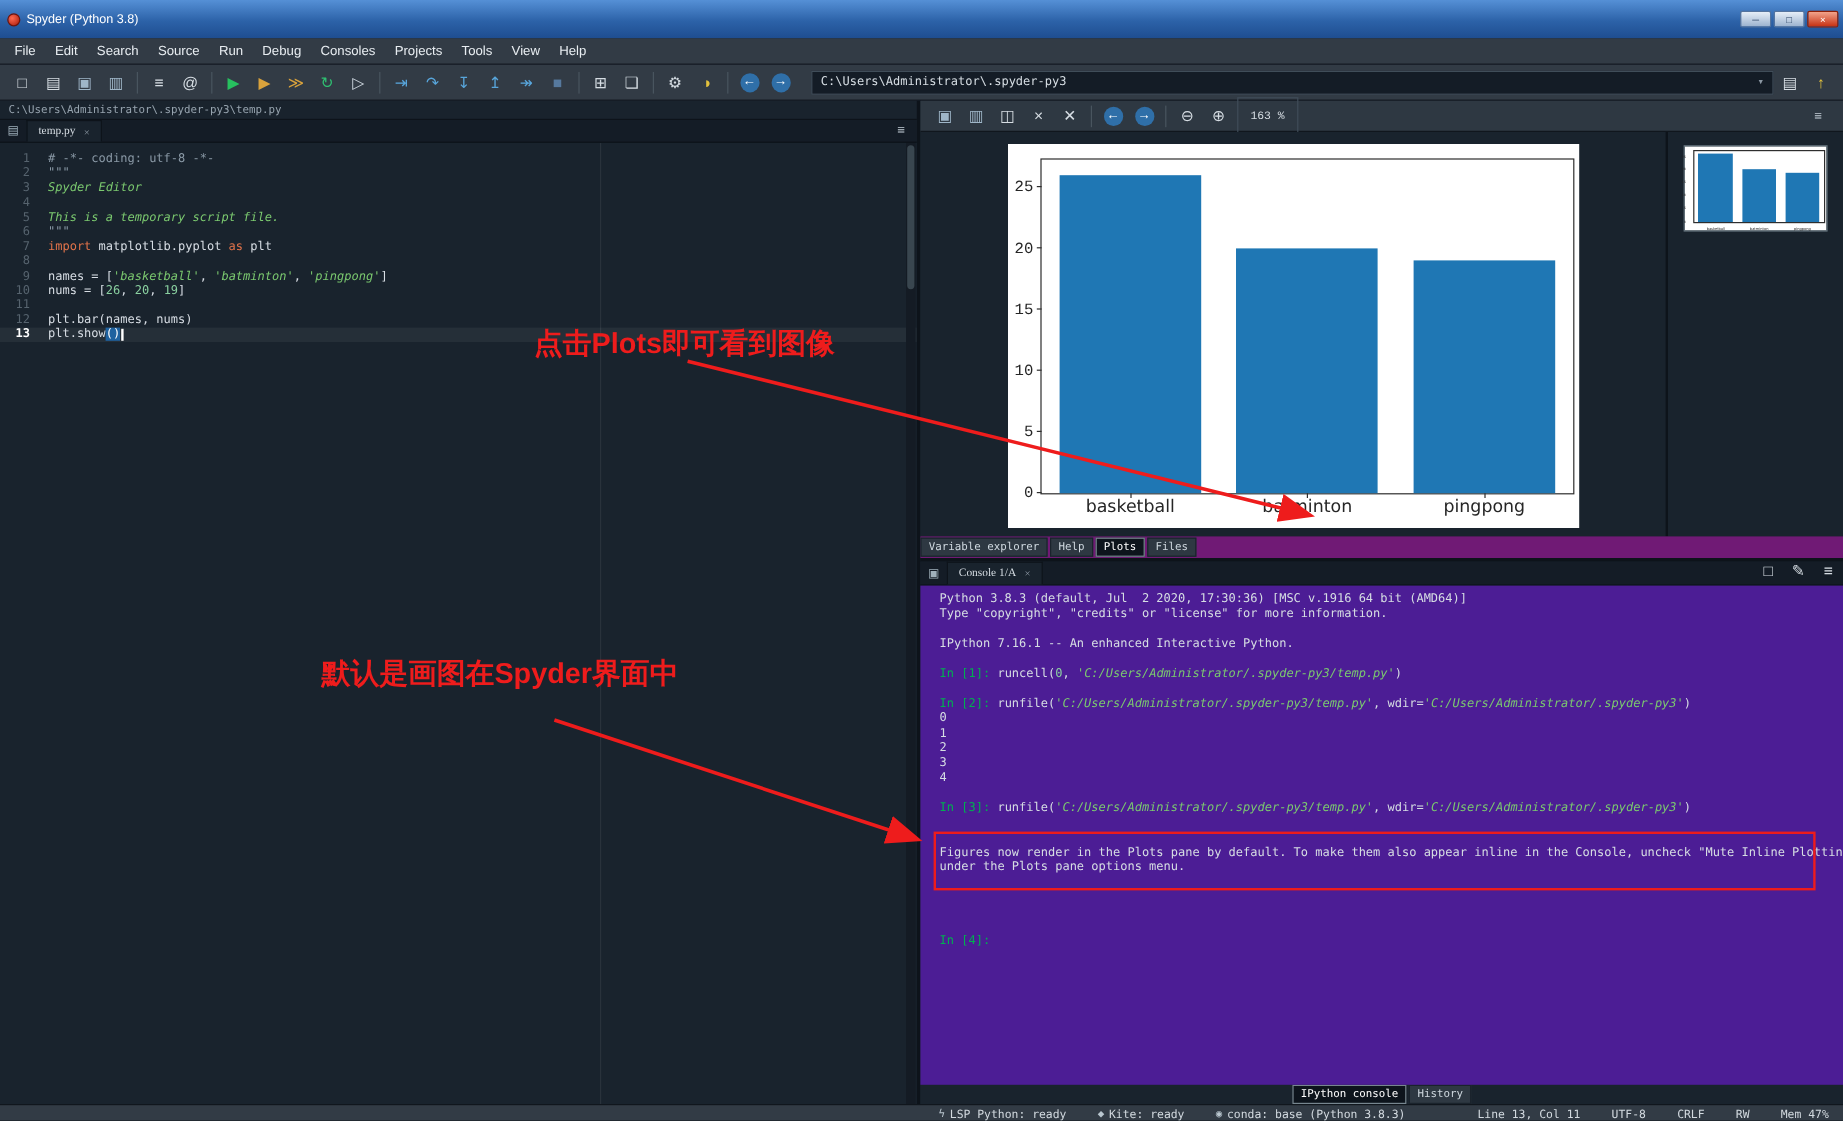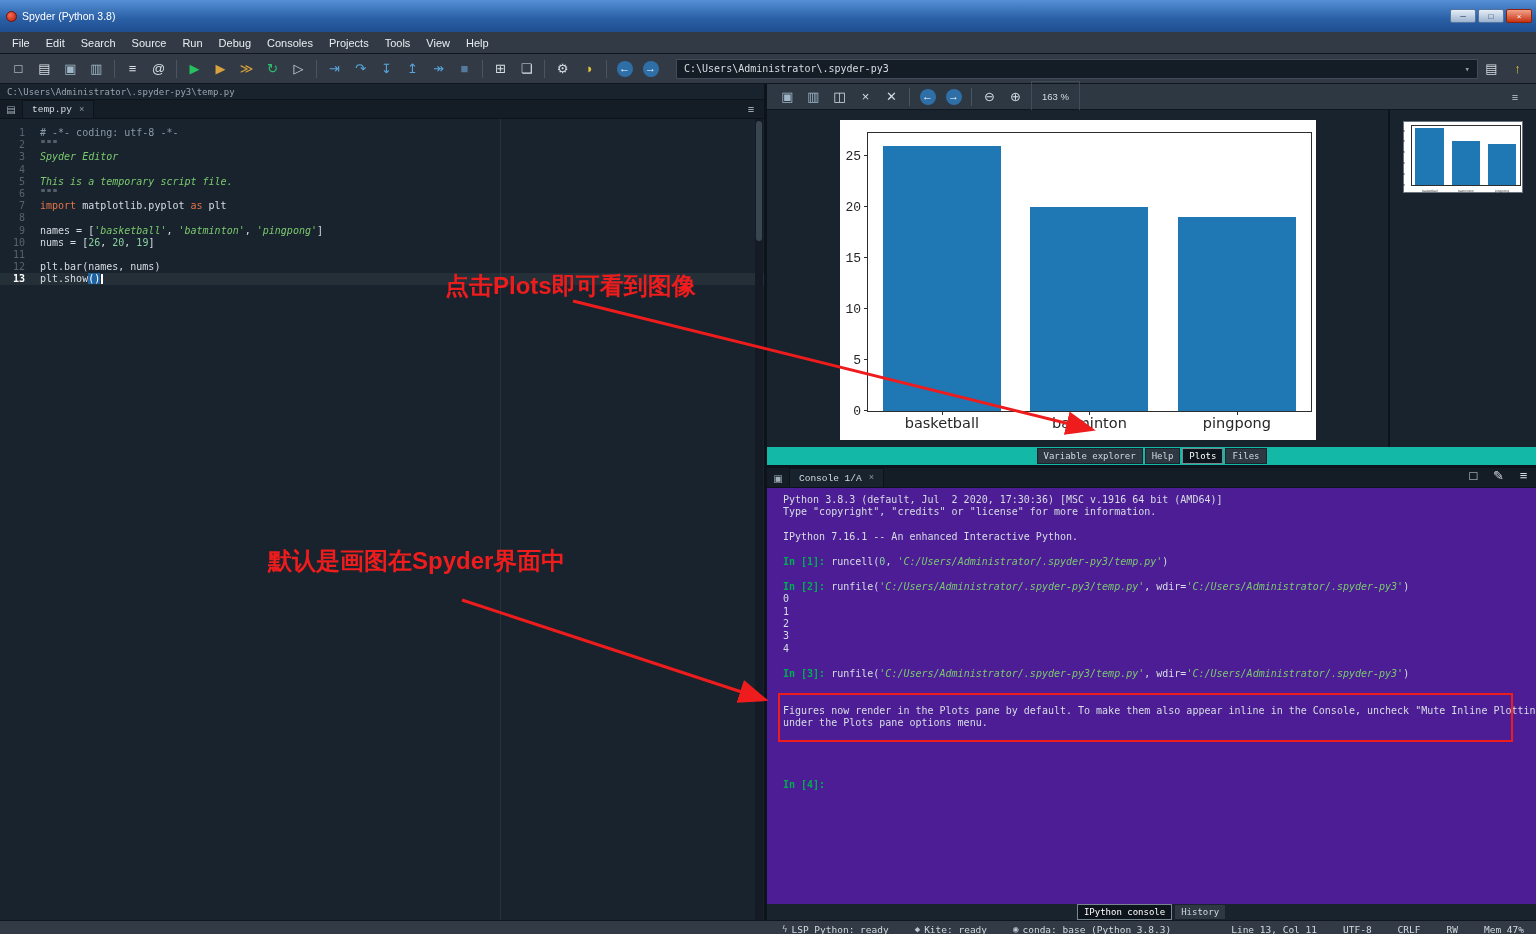--- a/index.html
+++ b/index.html
@@ -41,21 +41,21 @@
   .editor-pane{width:767px;display:flex;flex-direction:column;border-right:3px solid #0d131a;background:#19232d}
   .right-col{flex:1;display:flex;flex-direction:column;min-width:0}
 
   
   .breadcrumb-row{height:16px;display:flex;align-items:center;padding:0 7px;
     font-family:"DejaVu Sans Mono",monospace;font-size:9px;color:#97a4af;border-bottom:1px solid #0d131a}
   .tabrow{height:19px;background:#141c26;border-bottom:1px solid #0d131a;display:flex;align-items:flex-end}
   .pane-icon-btn{width:22px;height:18px;display:flex;align-items:center;justify-content:center;
     color:#9fb0bb;font-size:10px}
   .tab{display:flex;align-items:center;gap:7px;height:18px;padding:0 9px;background:#19232d;
-    border:1px solid #0d131a;border-bottom:none;font-family:Liberation Mono, monospace;
+    border:1px solid #0d131a;border-bottom:none;font-family:Liberation Serif, serif;
     font-size:9.5px;color:#d6dde3}
   .tab .close{color:#8c98a4;font-size:9px}
   .row-opts{margin-left:auto;width:26px;height:18px;display:flex;align-items:center;
     justify-content:center;color:#c3ced6;font-size:11px}
   .editor-body{flex:1;position:relative;overflow:hidden;padding-top:8px;
     font-family:"DejaVu Sans Mono",monospace;font-size:10px;line-height:12.2px}
   .eline{display:flex;height:12.2px}
   .eline.cur{background:rgba(255,255,255,0.055)}
   .lnum{width:40px;min-width:40px;text-align:right;padding-right:15px;color:#56636e}
   .eline.cur .lnum{color:#fff;font-weight:bold}
@@ -70,47 +70,47 @@
   .caret{display:inline-block;width:2px;height:10px;background:#fff;vertical-align:middle;margin-left:1px}
   .guide{position:absolute;top:0;bottom:0;left:500px;width:1px;background:rgba(255,255,255,0.07)}
   .vscroll{position:absolute;right:1px;top:0;bottom:0;width:8px;background:#141b24}
   .vthumb{position:absolute;left:1px;right:1px;background:#39464f;border-radius:3px}
 
   
   .plots-pane{height:384px;display:flex;flex-direction:column;border-bottom:3px solid #0d131a}
   .plots-toolbar{height:26px;background:#2e3842;border-bottom:1px solid #10161d;
     display:flex;align-items:center;padding:0 8px;gap:1px}
   .zoombox{height:31px;border:1px solid #404d59;padding:0 10px;display:flex;align-items:center;
-    font-family:Liberation Sans, sans-serif;font-size:9.5px;color:#d6dde3;margin-left:2px}
+    font-family:Liberation Mono, monospace;font-size:9.5px;color:#d6dde3;margin-left:2px}
   .plots-content{flex:1;display:flex;background:#19232d;min-height:0}
   .figure-region{flex:1;position:relative}
   .figure{position:absolute;left:50%;transform:translateX(-50%);top:10px;width:476px;height:320px;background:#fff}
   .thumbs{width:148px;border-left:2px solid #0d131a;padding-top:12px}
   .thumb{width:118px;height:70px;background:#fff;margin:0 auto;position:relative;outline:1px solid #66757f}
-  .pane-tabs{height:18px;display:flex;justify-content:center;align-items:center;gap:2px;background:#14b8a6}
+  .pane-tabs{height:18px;display:flex;justify-content:flex-start;align-items:center;gap:2px;background:#701a75}
   .ptab{font-family:"DejaVu Sans Mono",monospace;font-size:9px;padding:2px 6px;background:#2e3842;
     border:1px solid #1a232c;color:#cfd8df;white-space:nowrap}
   .ptab.active{background:#0d141c;color:#fff;border-color:#77868f}
 
   
   .axes{position:absolute;left:5.8%;right:0.8%;top:3.6%;bottom:8.8%;border:1px solid #2e2e2e;background:#fff}
   .bar{position:absolute;bottom:0}
   .ytick{position:absolute;right:calc(100% + 7px);transform:translateY(50%);color:#262626;
     font-family:Liberation Mono, monospace;line-height:1}
   .xtick{position:absolute;top:calc(100% + 5px);transform:translateX(-50%);color:#262626;
     font-family:"DejaVu Sans",sans-serif;line-height:1;white-space:nowrap}
   .ymark{position:absolute;left:-4px;width:4px;height:1px;background:#2e2e2e}
   .xmark{position:absolute;top:100%;width:1px;height:4px;background:#2e2e2e}
 
   
   .console-pane{flex:1;display:flex;flex-direction:column;min-height:0}
   .console-body{flex:1;position:relative;overflow:hidden;background:#4c1d95;
     padding:6px 12px 0 16px;font-family:"DejaVu Sans Mono",monospace;font-size:10px;line-height:12.4px}
   .cline{white-space:pre;min-height:12.4px}
-  .k-prompt{color:#00b050;font-weight:bold}
+  .k-prompt{color:#00b050;font-weight:normal}
   .k-out{color:#d6dde3}
   .k-str{color:#7bc96f;font-style:italic}
   .k-num{color:#8ad0a0}
   .bottom-tabs{height:16px;display:flex;justify-content:center;align-items:center;gap:2px;background:#19232d}
 
   
   .statusbar{height:17px;background:#323b45;border-top:1px solid #10161d;display:flex;
     align-items:center;padding:0 12px;font-family:"DejaVu Sans Mono",monospace;font-size:9.5px;color:#d3dae0}
   .sb-spacer{flex:1}
   .sb-item{display:flex;align-items:center;gap:4px;margin-left:26px;white-space:nowrap}

